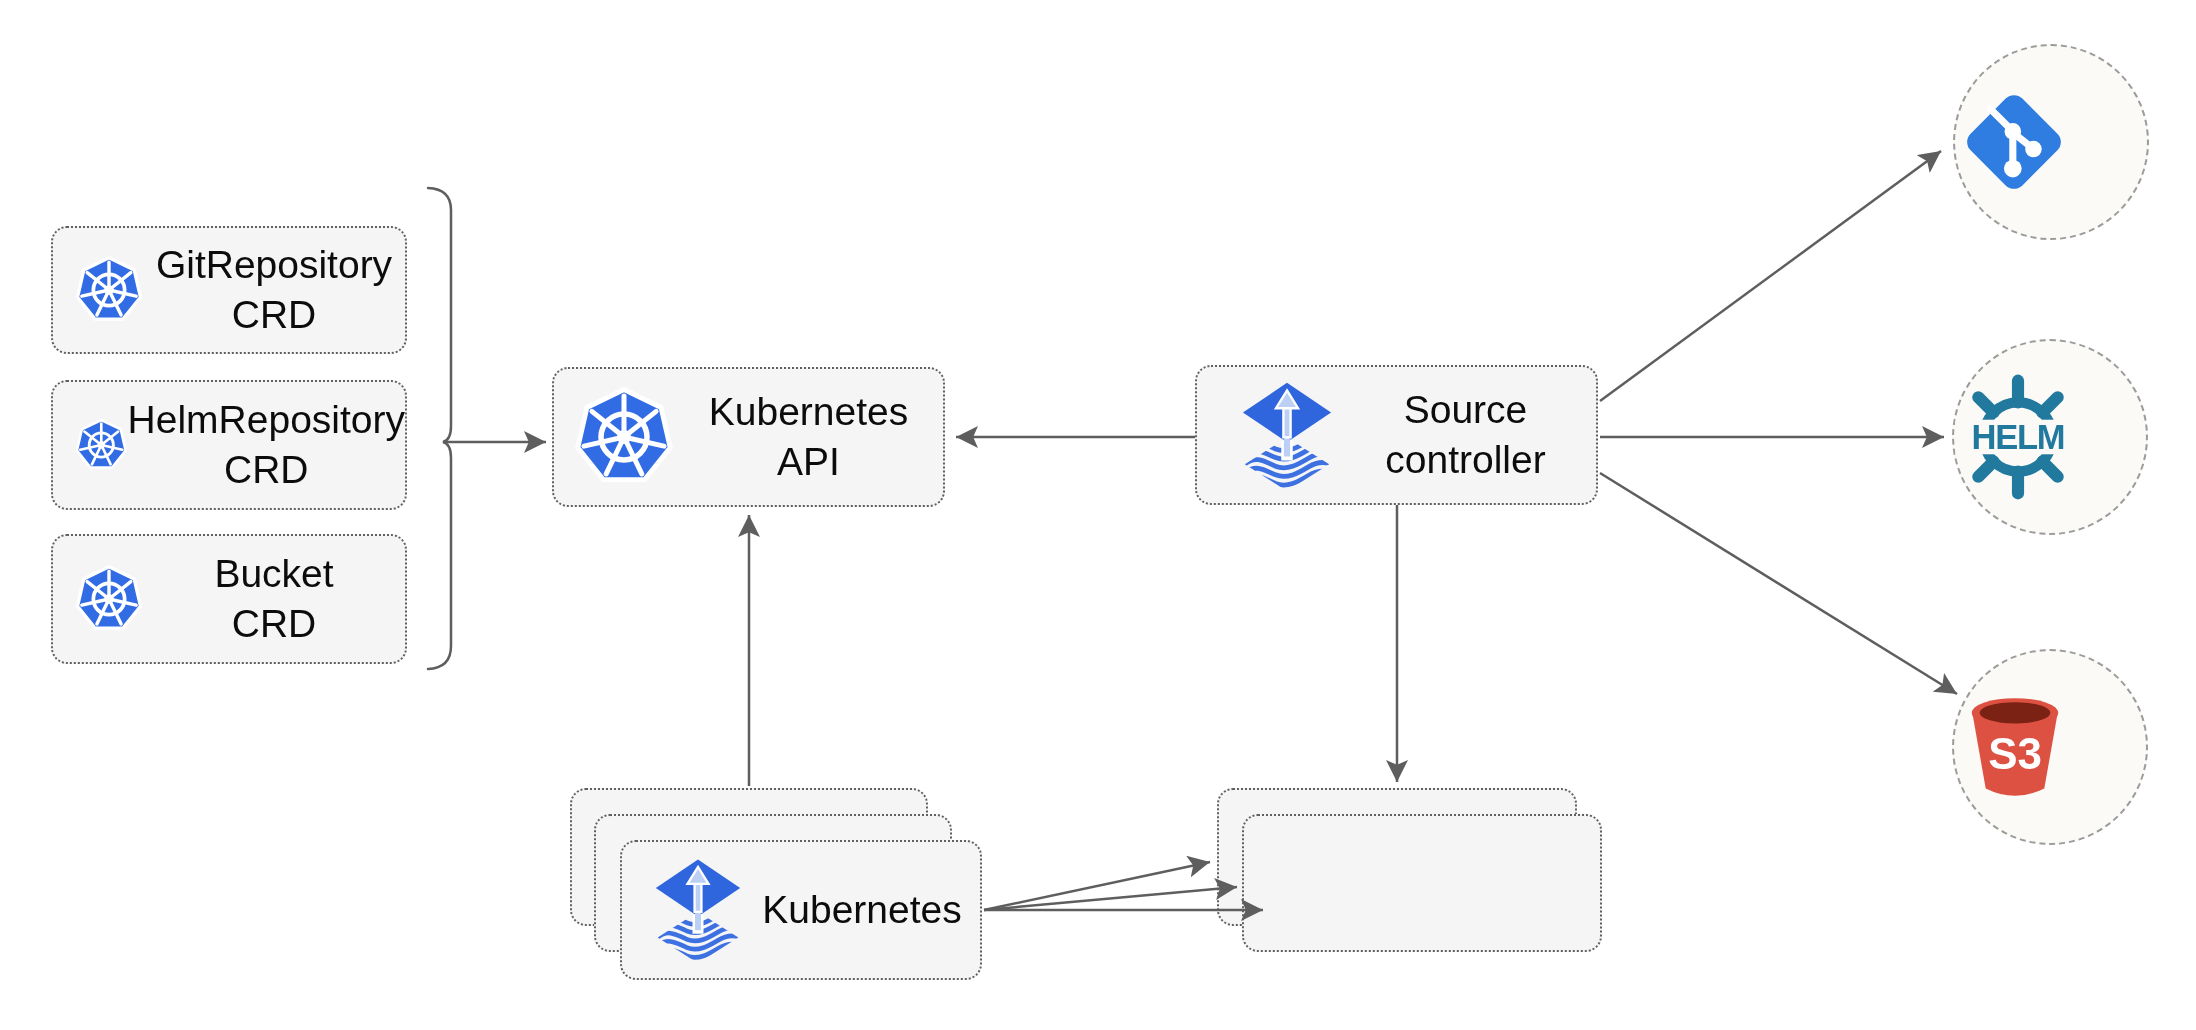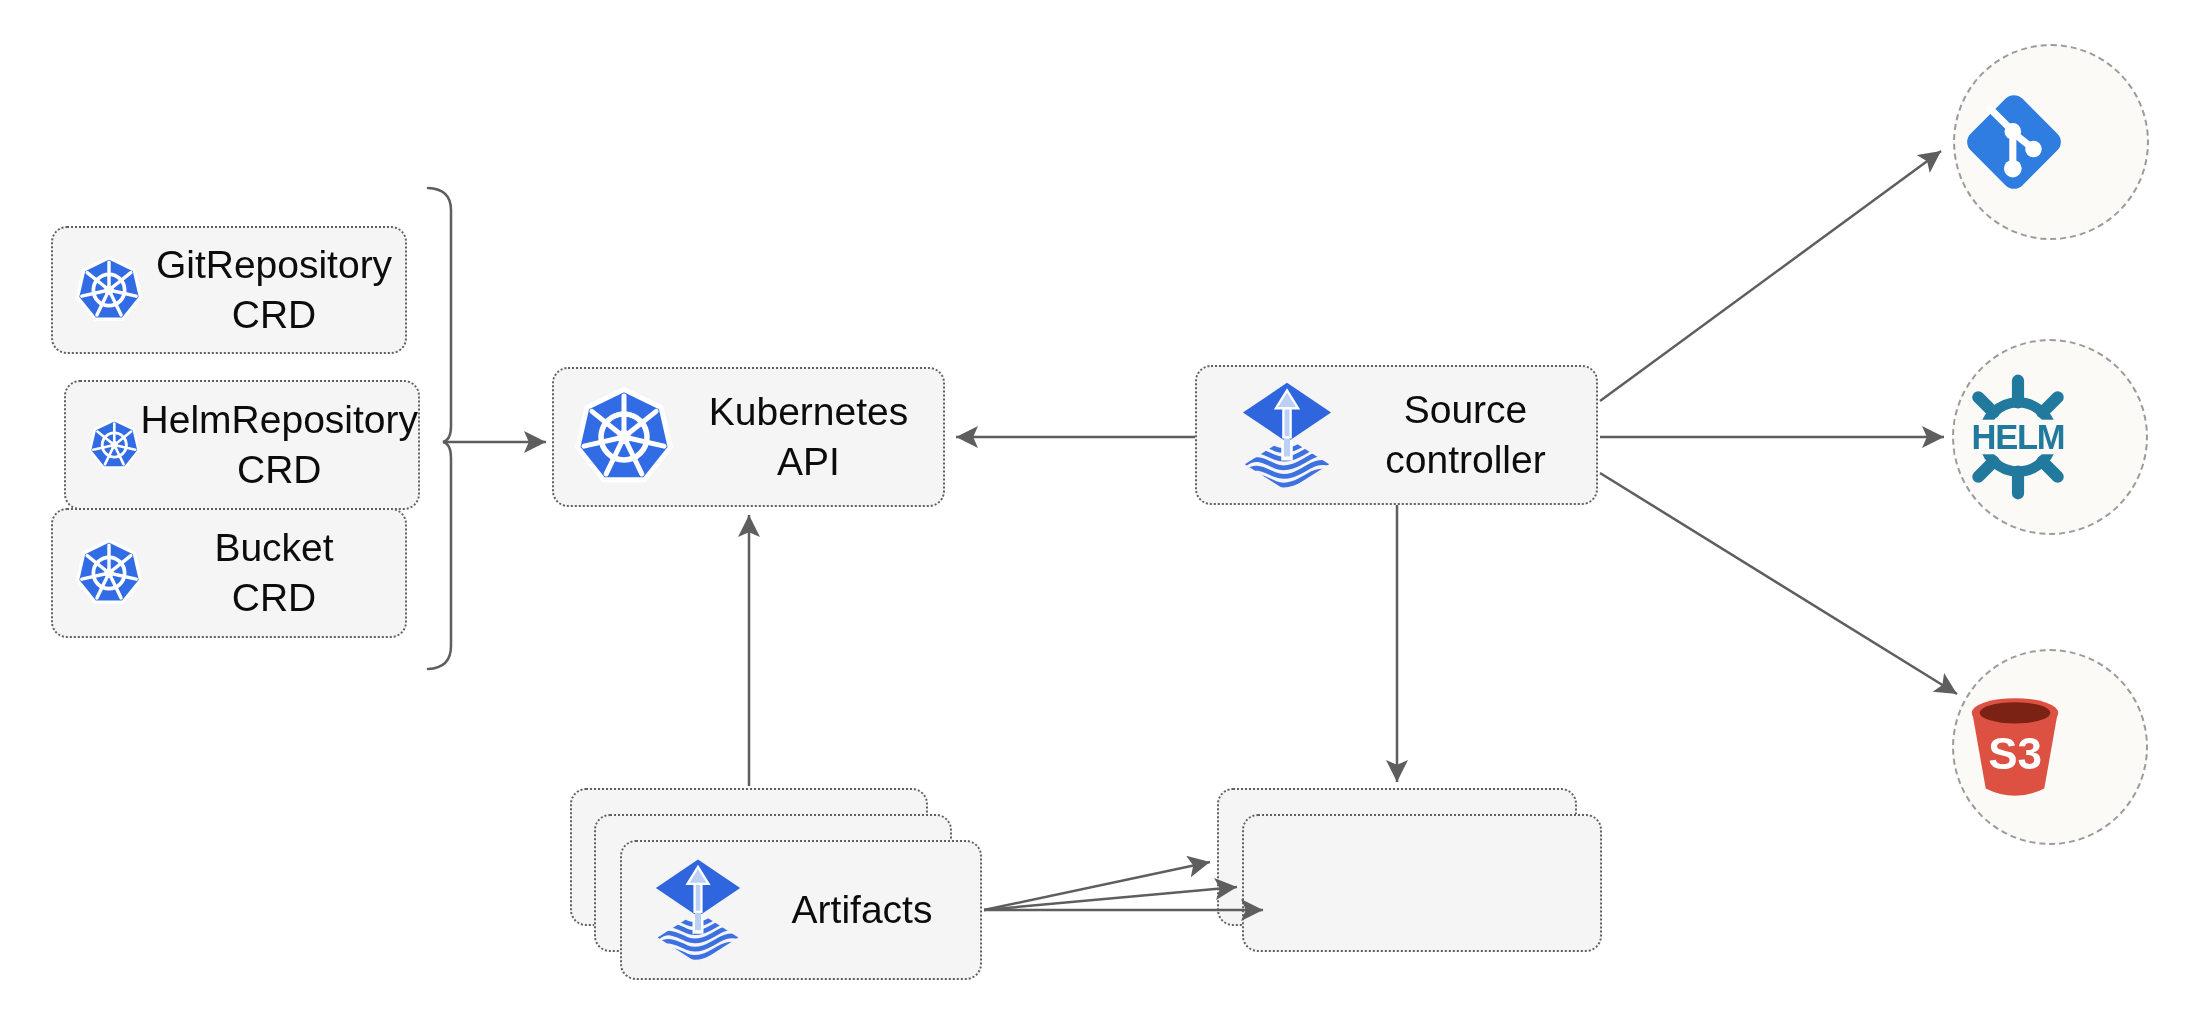--- a/index.html
+++ b/index.html
@@ -119,29 +119,29 @@
   </svg>
 
   <div class="node" style="left:51px;top:226px;width:356px;height:128px">
     <svg class="icon" width="68" height="68" viewBox="0 0 100 100" style="margin-left:22px">
         <use href="#sym-k8s"></use>
       </svg>
     <span class="label">GitRepository
 CRD</span>
   </div>
 
-  <div class="node" style="left:64px;top:380px;width:356px;height:130px">
+  <div class="node" style="left:51px;top:380px;width:356px;height:130px">
     <svg class="icon" width="68" height="68" viewBox="0 0 100 100" style="margin-left:22px">
         <use href="#sym-k8s"></use>
       </svg>
     <span class="label">HelmRepository
 CRD</span>
   </div>
 
-  <div class="node" style="left:51px;top:508px;width:356px;height:130px">
+  <div class="node" style="left:51px;top:534px;width:356px;height:130px">
     <svg class="icon" width="68" height="68" viewBox="0 0 100 100" style="margin-left:22px">
         <use href="#sym-k8s"></use>
       </svg>
     <span class="label">Bucket
 CRD</span>
   </div>
 
   <div class="node" style="left:1195px;top:365px;width:403px;height:140px">
     <svg class="icon" width="96" height="115" viewBox="0 0 100 120" style="margin-left:42px">
         <use href="#sym-flux"></use>
@@ -156,21 +156,21 @@
       </svg>
     <span class="label">Kubernetes API</span>
   </div>
 
   <div class="stackbox" style="left:570px;top:788px;width:358px;height:138px"></div>
   <div class="stackbox" style="left:594px;top:814px;width:358px;height:138px"></div>
   <div class="node" style="left:620px;top:840px;width:362px;height:140px">
     <svg class="icon" width="92" height="110" viewBox="0 0 100 120" style="margin-left:30px">
         <use href="#sym-flux"></use>
       </svg>
-    <span class="label">Artifacts</span>
+    <span class="label">Kubernetes</span>
   </div>
 
   <div class="stackbox" style="left:1217px;top:788px;width:360px;height:138px"></div>
   <div class="stackbox" style="left:1242px;top:814px;width:360px;height:138px"></div>
 
   <div class="circle" style="left:1953px;top:44px">
     <svg width="118" height="118" viewBox="0 0 100 100">
         <use href="#sym-git"></use>
       </svg>
   </div>

